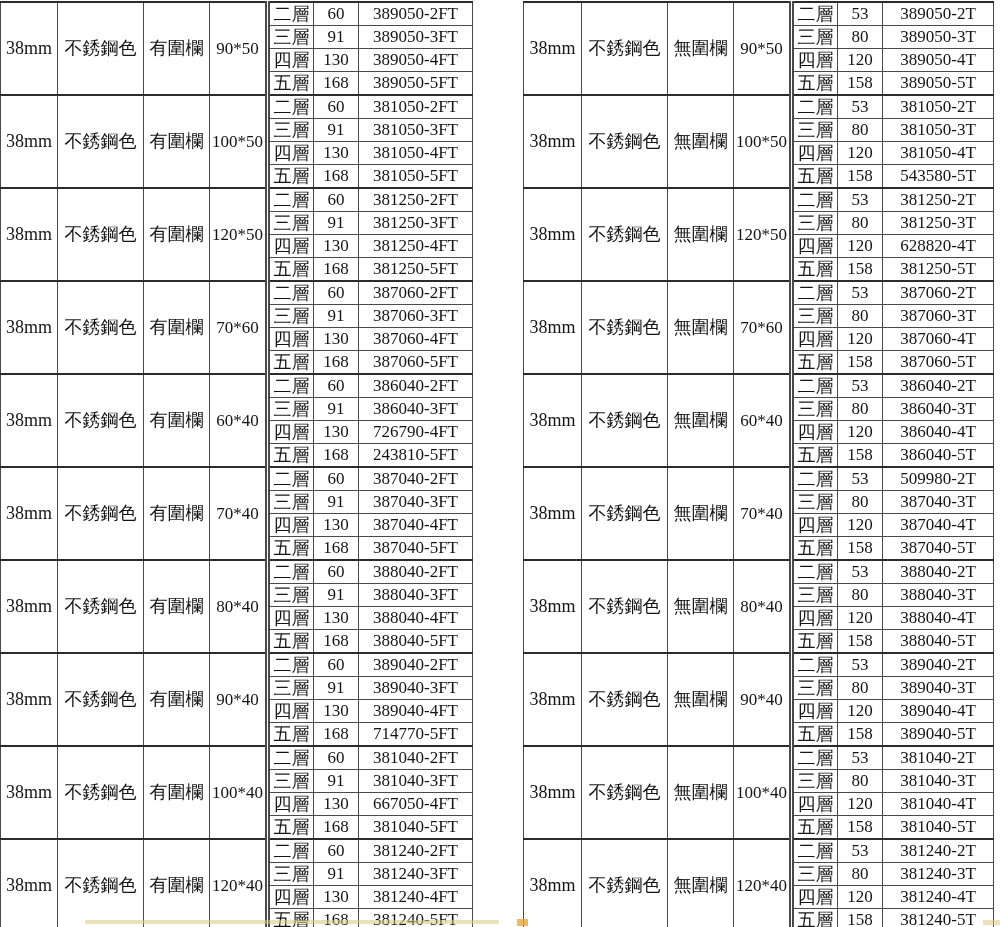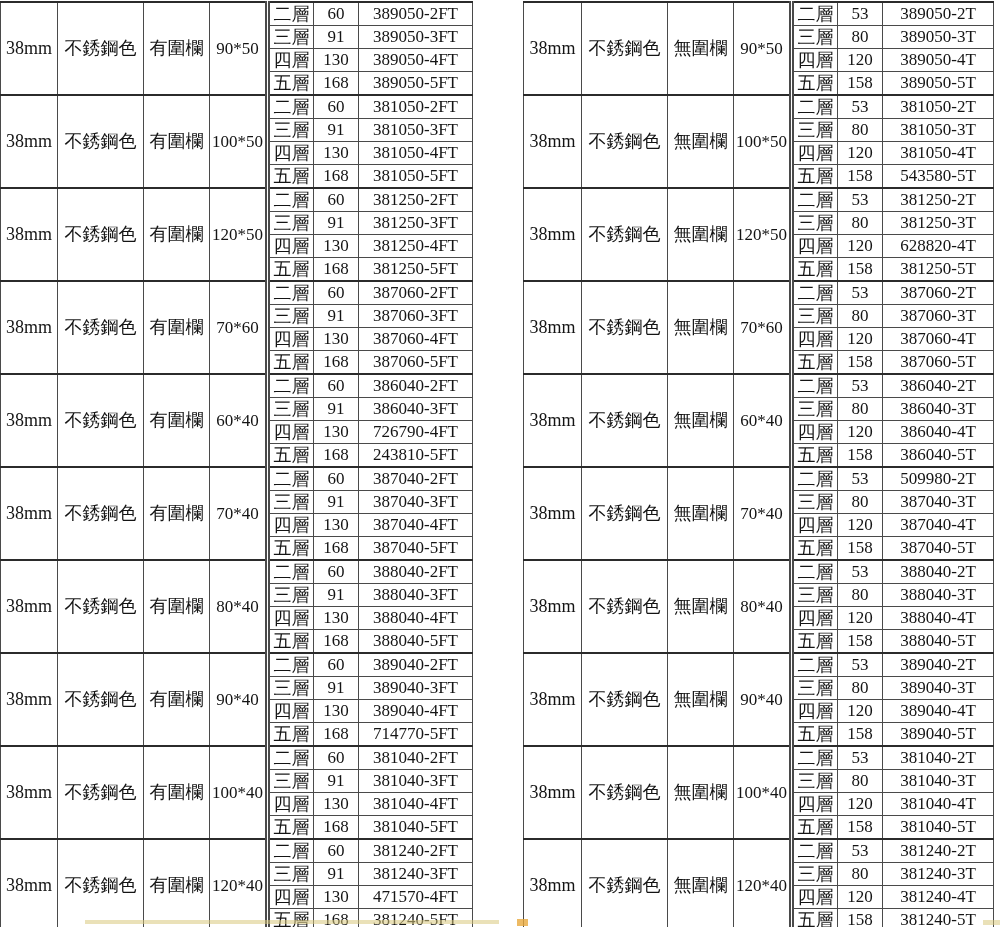--- a/index.html
+++ b/index.html
@@ -247,21 +247,21 @@
         <td>381040-2FT</td>
       </tr>
       <tr>
         <td class="cjk tier">三層</td>
         <td>91</td>
         <td>381040-3FT</td>
       </tr>
       <tr>
         <td class="cjk tier">四層</td>
         <td>130</td>
-        <td>381040-4FT</td>
+        <td>667050-4FT</td>
       </tr>
       <tr>
         <td class="cjk tier">五層</td>
         <td>168</td>
         <td>381040-5FT</td>
       </tr>
       <tr class="group-start">
         <td rowspan="4" class="cjk">38mm</td>
         <td rowspan="4" class="cjk">不銹鋼色</td>
         <td rowspan="4" class="cjk">有圍欄</td>
@@ -271,21 +271,21 @@
         <td>381240-2FT</td>
       </tr>
       <tr>
         <td class="cjk tier">三層</td>
         <td>91</td>
         <td>381240-3FT</td>
       </tr>
       <tr>
         <td class="cjk tier">四層</td>
         <td>130</td>
-        <td>471570-4FT</td>
+        <td>381240-4FT</td>
       </tr>
       <tr>
         <td class="cjk tier">五層</td>
         <td>168</td>
         <td>381240-5FT</td>
       </tr>
     </tbody>
 </table>
 
 <table class="spec" id="t1">

